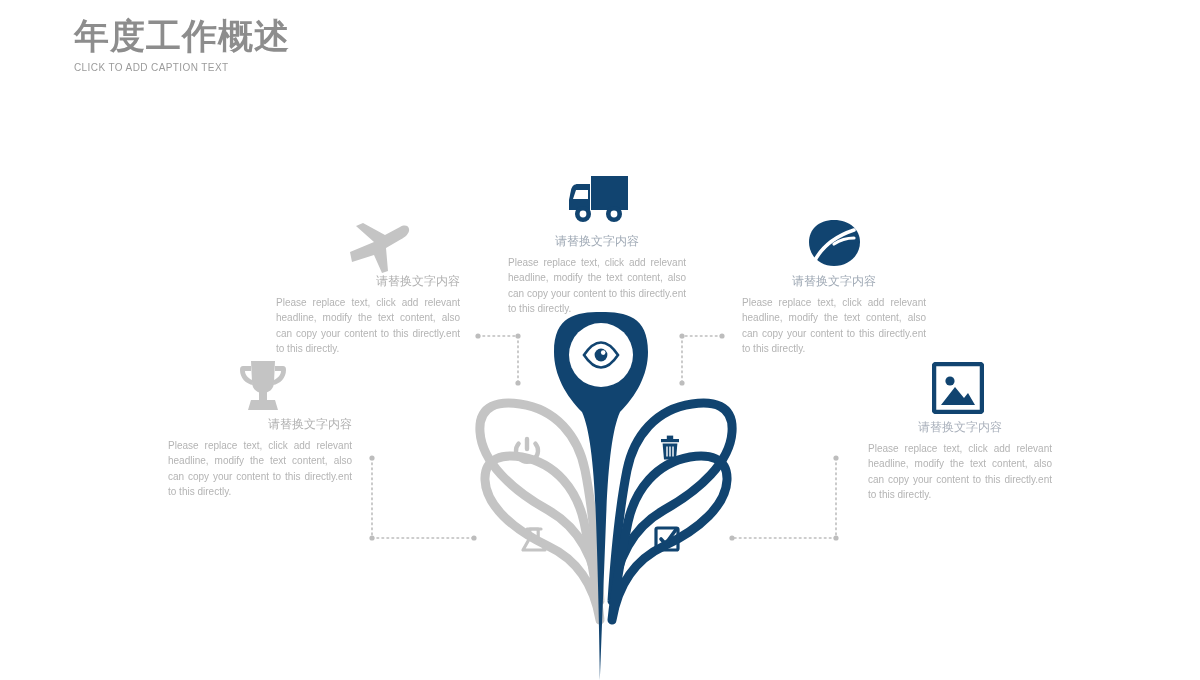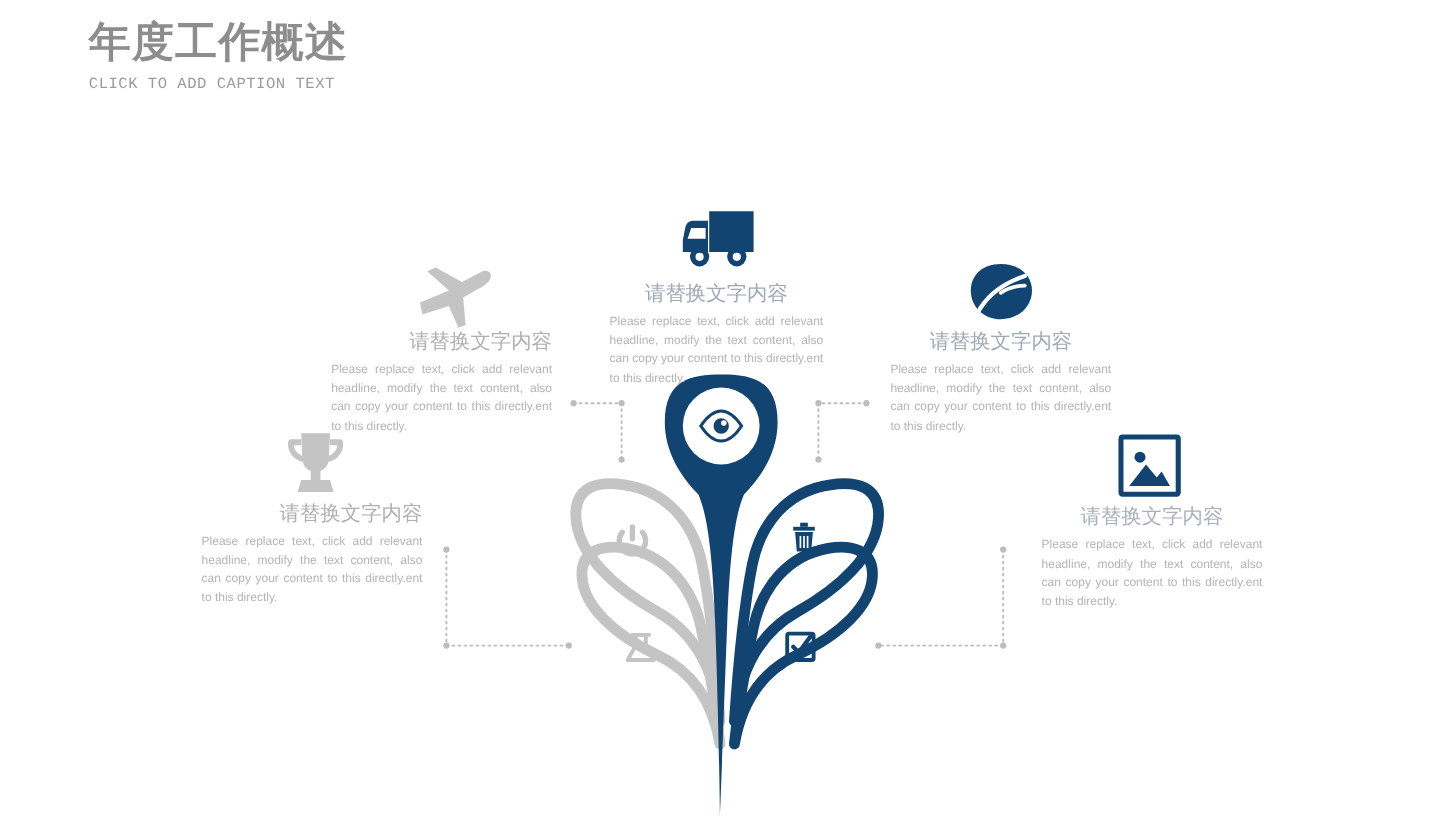--- a/index.html
+++ b/index.html
@@ -13,28 +13,28 @@
 
   
   .header { position: absolute; left: 74px; top: 16px; }
   .header .title {
     font-size: 35px; font-weight: bold; color: #8d8d8d;
     letter-spacing: 1px; line-height: 1.15;
     font-family: "DejaVu Sans", "Liberation Sans", sans-serif;
   }
   .header .subtitle {
     margin-top: 6px;
-    font-size: 13px; color: #9b9b9b; letter-spacing: 0.4px;
-    font-family: Liberation Mono, monospace;
+    font-size: 10px; color: #9b9b9b; letter-spacing: 0.4px;
+    font-family: Liberation Sans, sans-serif;
   }
 
   
   .block { position: absolute; width: 184px; }
   .block .bh {
-    font-size: 17px; line-height: 1.3; margin-bottom: 5px;
+    font-size: 12px; line-height: 1.3; margin-bottom: 5px;
     font-family: "DejaVu Sans", "Liberation Sans", sans-serif;
   }
   .block .bb {
     font-size: 10px; line-height: 1.55; color: #b4b4b4;
     text-align: justify; text-justify: inter-word;
   }
   .align-r { text-align: right; }
   .align-r .bb { text-align: justify; }
   .align-l { text-align: left; }
   .align-c { text-align: center; }

